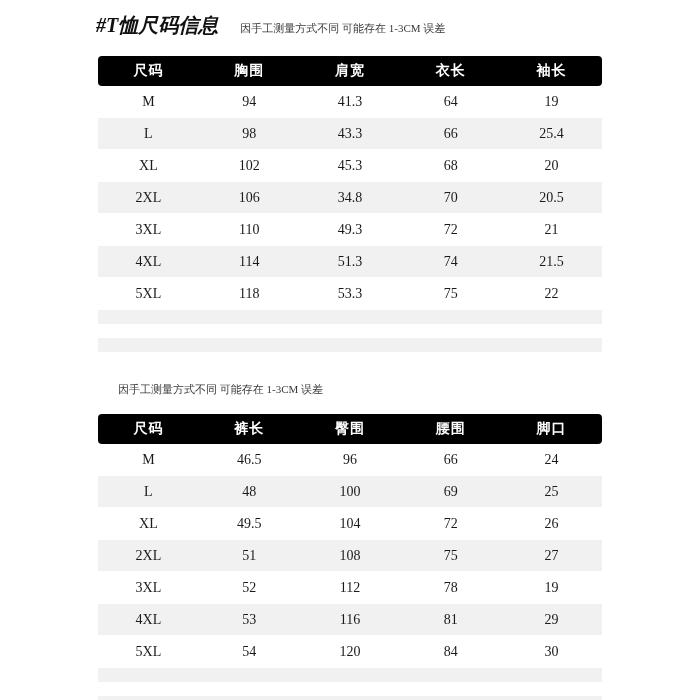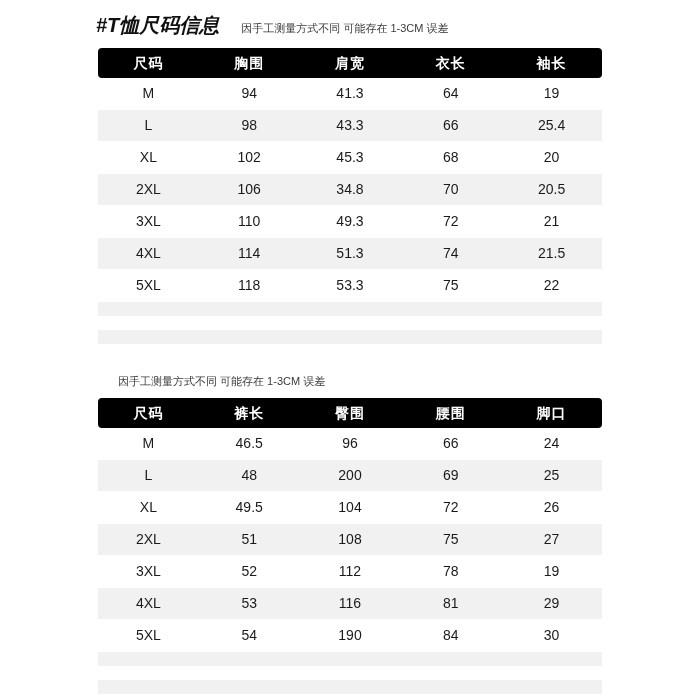--- a/index.html
+++ b/index.html
@@ -18,20 +18,21 @@
     width: 700px;
     height: 700px;
     position: relative;
     box-sizing: border-box;
     padding: 0;
   }
 
   
   .section {
     width: 596px;
+    font-family: Liberation Serif, serif;
   }
   .heading-row {
     display: flex;
     align-items: baseline;
     padding-left: 96px;
     box-sizing: border-box;
   }
   .heading-title {
     font-size: 20px;
     font-weight: bold;
@@ -43,21 +44,21 @@
   .heading-note {
     font-size: 11px;
     color: #3a3a3a;
     margin-left: 22px;
     white-space: nowrap;
     letter-spacing: 0px;
   }
 
   
   .table-wrap {
-    margin-top: 9px;
+    margin-top: 17px;
     padding: 0 98px 0 98px;
     box-sizing: border-box;
   }
   table.size-table {
     width: 504px;
     border-collapse: collapse;
     table-layout: fixed;
     font-size: 13.5px;
   }
   table.size-table thead th {
@@ -211,21 +212,21 @@
           <tr class="odd">
             <td>M</td>
             <td>46.5</td>
             <td>96</td>
             <td>66</td>
             <td>24</td>
           </tr>
           <tr class="even">
             <td>L</td>
             <td>48</td>
-            <td>200</td>
+            <td>100</td>
             <td>69</td>
             <td>25</td>
           </tr>
           <tr class="odd">
             <td>XL</td>
             <td>49.5</td>
             <td>104</td>
             <td>72</td>
             <td>26</td>
           </tr>
@@ -246,21 +247,21 @@
           <tr class="even">
             <td>4XL</td>
             <td>53</td>
             <td>116</td>
             <td>81</td>
             <td>29</td>
           </tr>
           <tr class="odd">
             <td>5XL</td>
             <td>54</td>
-            <td>190</td>
+            <td>120</td>
             <td>84</td>
             <td>30</td>
           </tr>
         </tbody>
       </table>
       <div class="tail">
         <div class="strip grey"></div>
         <div class="strip white"></div>
         <div class="strip grey"></div>
       </div>

